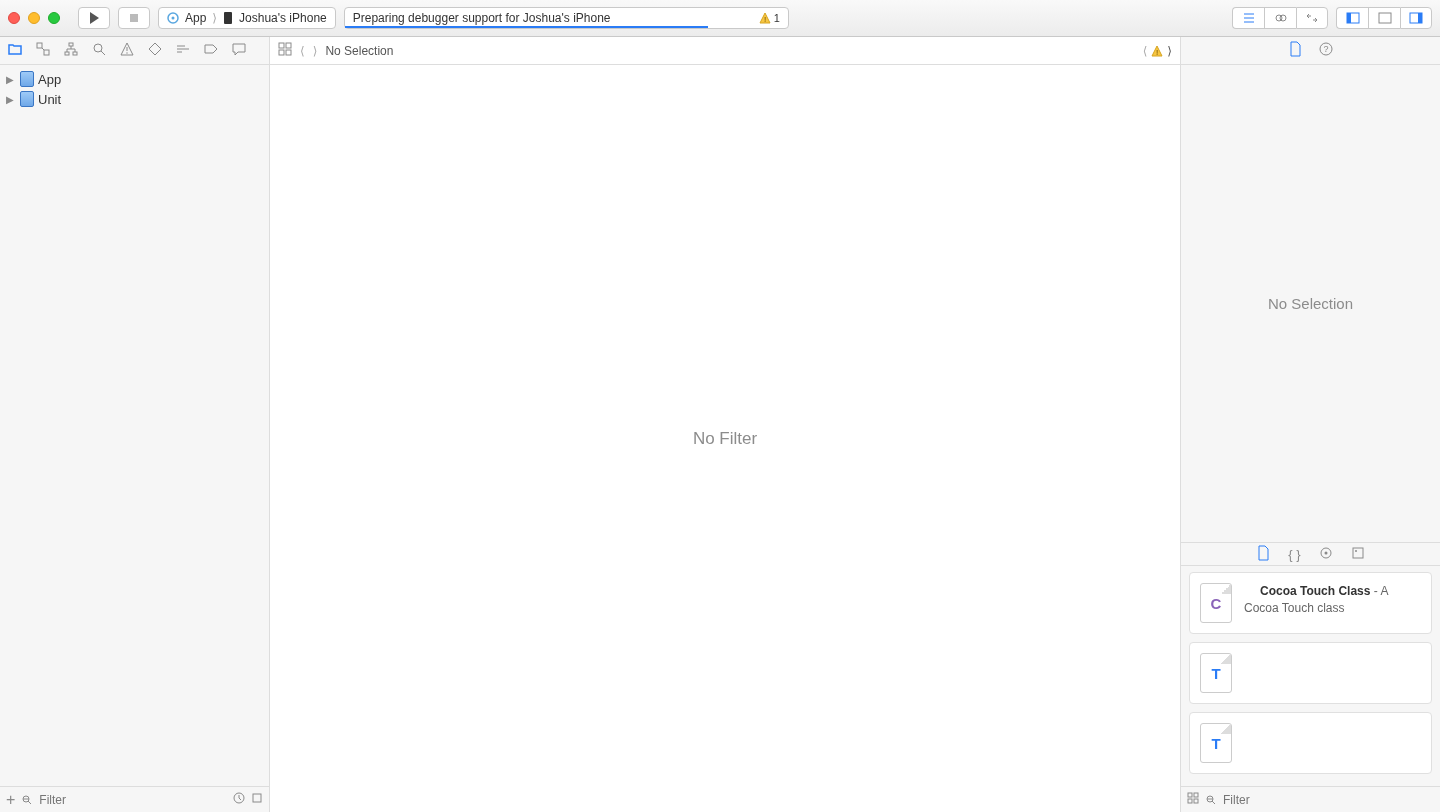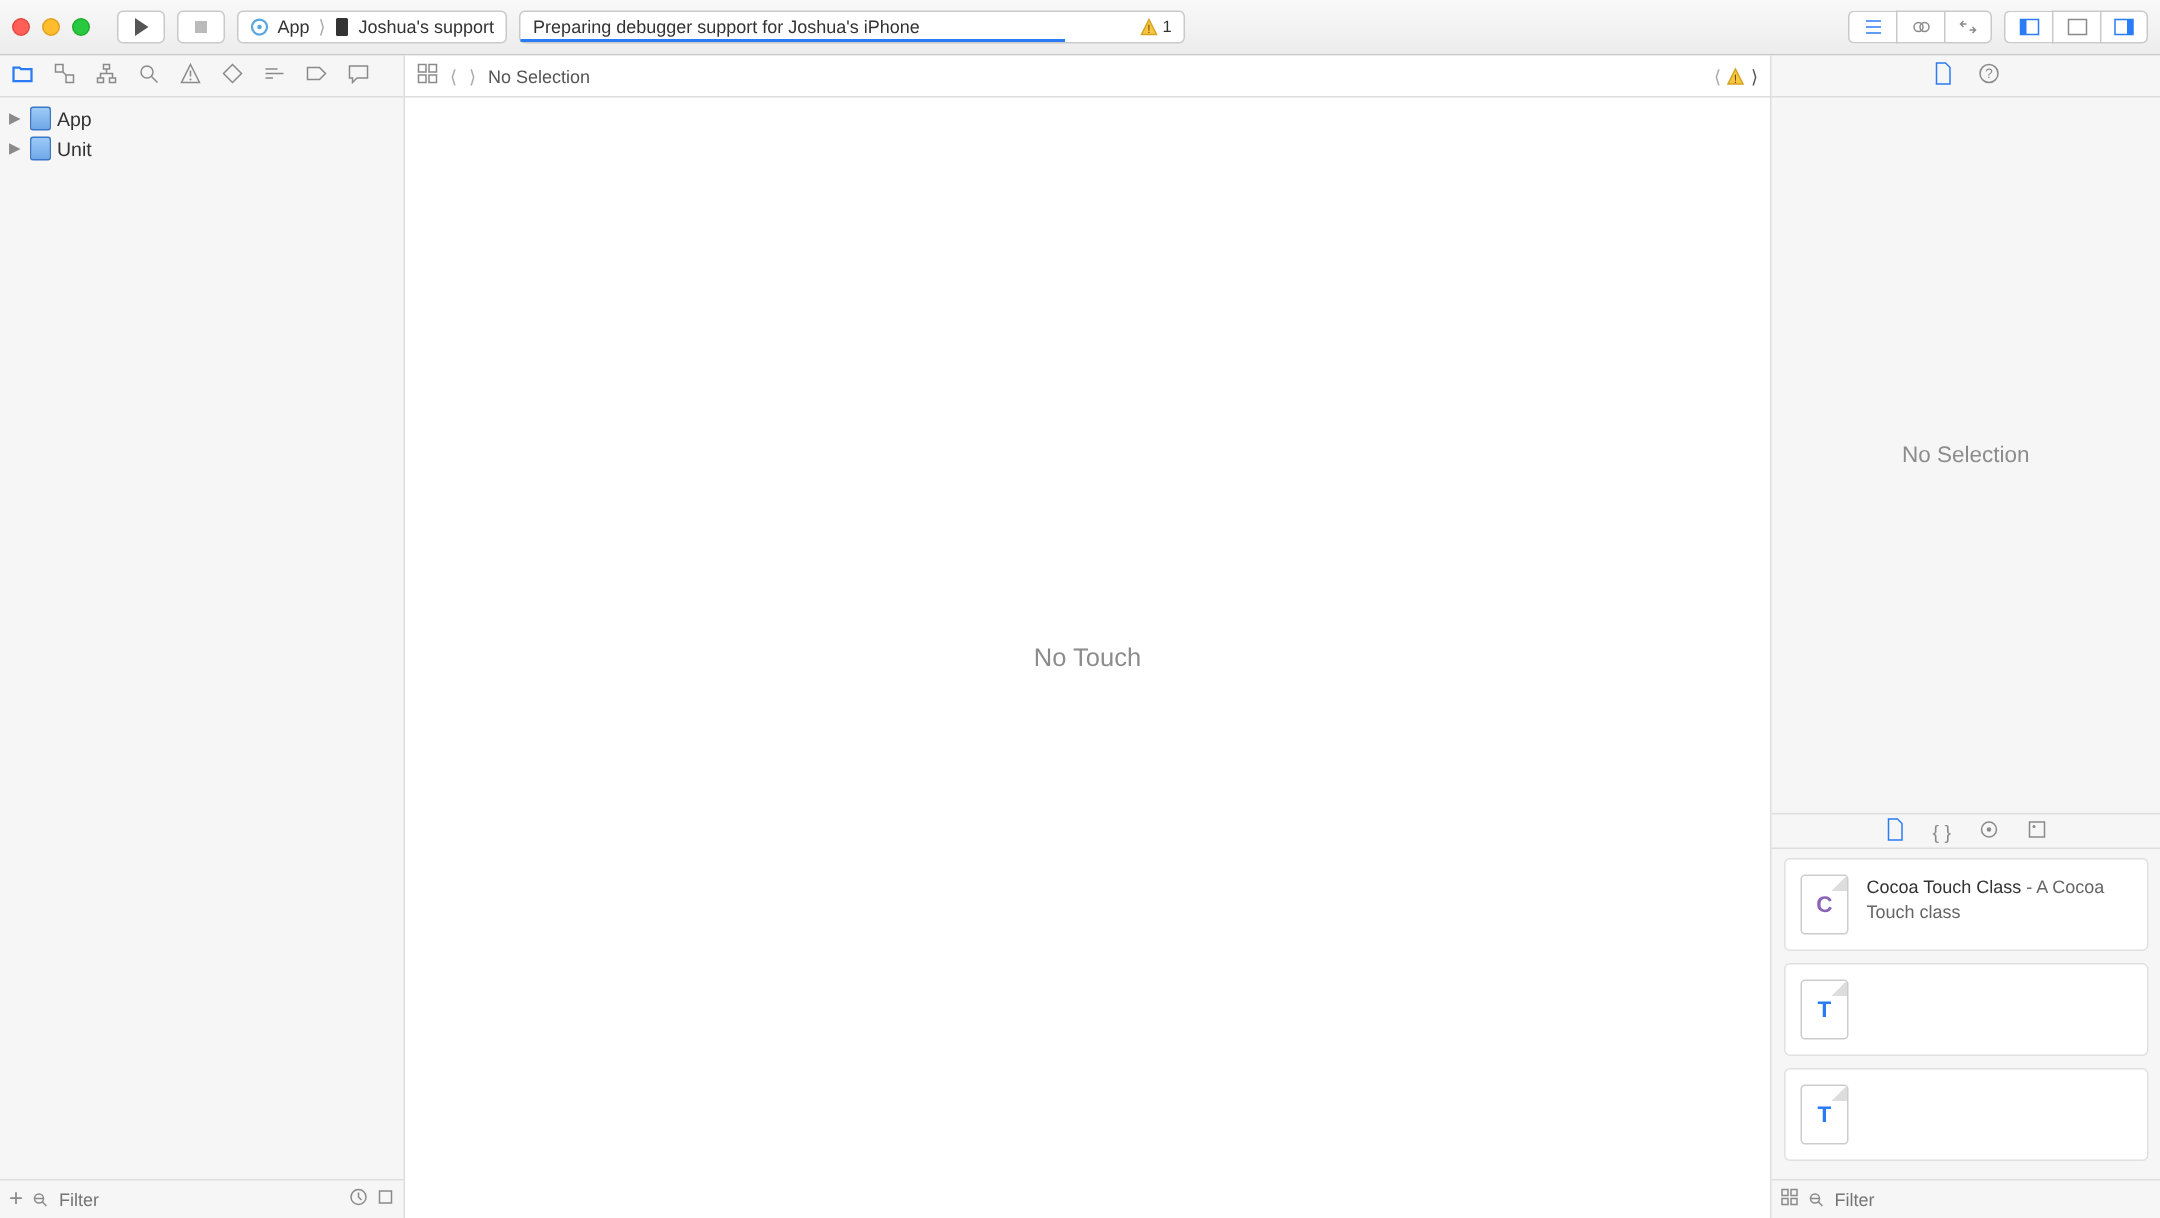--- a/index.html
+++ b/index.html
@@ -58,21 +58,21 @@
 .lib-tabs{height:24px;border-top:1px solid #ddd;border-bottom:1px solid #ddd;display:flex;align-items:center;justify-content:center;gap:18px;}
 .lib-tabs span{color:#8a8a8a;font-size:13px;}
 .lib-tabs span.active{color:#2a7cf6;}
 .lib-list{height:220px;overflow:auto;background:#f6f6f6;padding:6px 8px;}
 .lib-item{background:#fff;border:1px solid #e0e0e0;border-radius:4px;margin-bottom:8px;padding:10px;display:flex;gap:12px;}
 .lib-icon{width:32px;height:40px;background:#fff;border:1px solid #ccc;border-radius:3px;position:relative;display:flex;align-items:center;justify-content:center;font-size:15px;font-weight:bold;}
 .lib-icon.c{color:#8a63b8;}
 .lib-icon.t{color:#2a7cf6;}
 .lib-icon::before{content:"";position:absolute;top:0;right:0;width:10px;height:10px;background:linear-gradient(135deg,transparent 50%,#ddd 50%);}
 .lib-text{flex:1;font-size:12px;line-height:1.4;}
-.lib-title{font-weight:400;}
+.lib-title{font-weight:700;margin-left:16px;}
 .lib-desc{color:#666;}
 .lib-footer{height:26px;border-top:1px solid #ddd;display:flex;align-items:center;padding:0 6px;gap:6px;}
 .lib-footer span.grid{color:#8a8a8a;font-size:12px;}
 
 
 .svg-icon{width:16px;height:16px;}
 
 .warn-tri{width:12px;height:12px;}
 </style>
 </head>
@@ -97,21 +97,21 @@
   <div class="scheme">
     <svg width="12" height="12" viewBox="0 0 12 12">
         <circle cx="6" cy="6" r="5" fill="none" stroke="#5aa7e0" stroke-width="1.5"></circle>
         <circle cx="6" cy="6" r="1.5" fill="#5aa7e0"></circle>
       </svg>
     <span>App</span>
     <span class="scheme-sep">⟩</span>
     <svg width="10" height="14" viewBox="0 0 10 14">
         <rect x="1" y="1" width="8" height="12" rx="1" fill="#333"></rect>
       </svg>
-    <span>Joshua's support</span>
+    <span>Joshua's iPhone</span>
   </div>
 
   <div class="activity">
     <span>Preparing debugger support for Joshua's iPhone</span>
     <div class="activity-warn">
       <svg class="warn-tri" viewBox="0 0 12 12">
           <polygon points="6,1 11,11 1,11" fill="#f7c642" stroke="#d6a421"></polygon>
           <text x="6" y="10" font-size="8" text-anchor="middle" fill="#6b4a00">!</text>
         </svg>
       <span>1</span>
@@ -250,21 +250,21 @@
       <div class="jumpbar-right">
         <span style="color:#aaa;">⟨</span>
         <svg class="warn-tri" viewBox="0 0 12 12">
             <polygon points="6,1 11,11 1,11" fill="#f7c642" stroke="#d6a421"></polygon>
             <text x="6" y="10" font-size="8" text-anchor="middle" fill="#6b4a00">!</text>
           </svg>
         <span style="color:#555;">⟩</span>
       </div>
     </div>
     <div class="editor-empty">
-      <span>No Touch</span>
+      <span>No Filter</span>
     </div>
   </div>
 
   <div class="inspector">
     <div class="insp-tabs">
       <span class="active"><svg width="14" height="16" viewBox="0 0 14 16">
             <path d="M3 1h6l3 3v11H3z" fill="none" stroke="#2a7cf6"></path>
           </svg></span>
       <span><svg width="16" height="16" viewBox="0 0 16 16">
             <circle cx="8" cy="8" r="6" fill="none" stroke="#8a8a8a"></circle>

